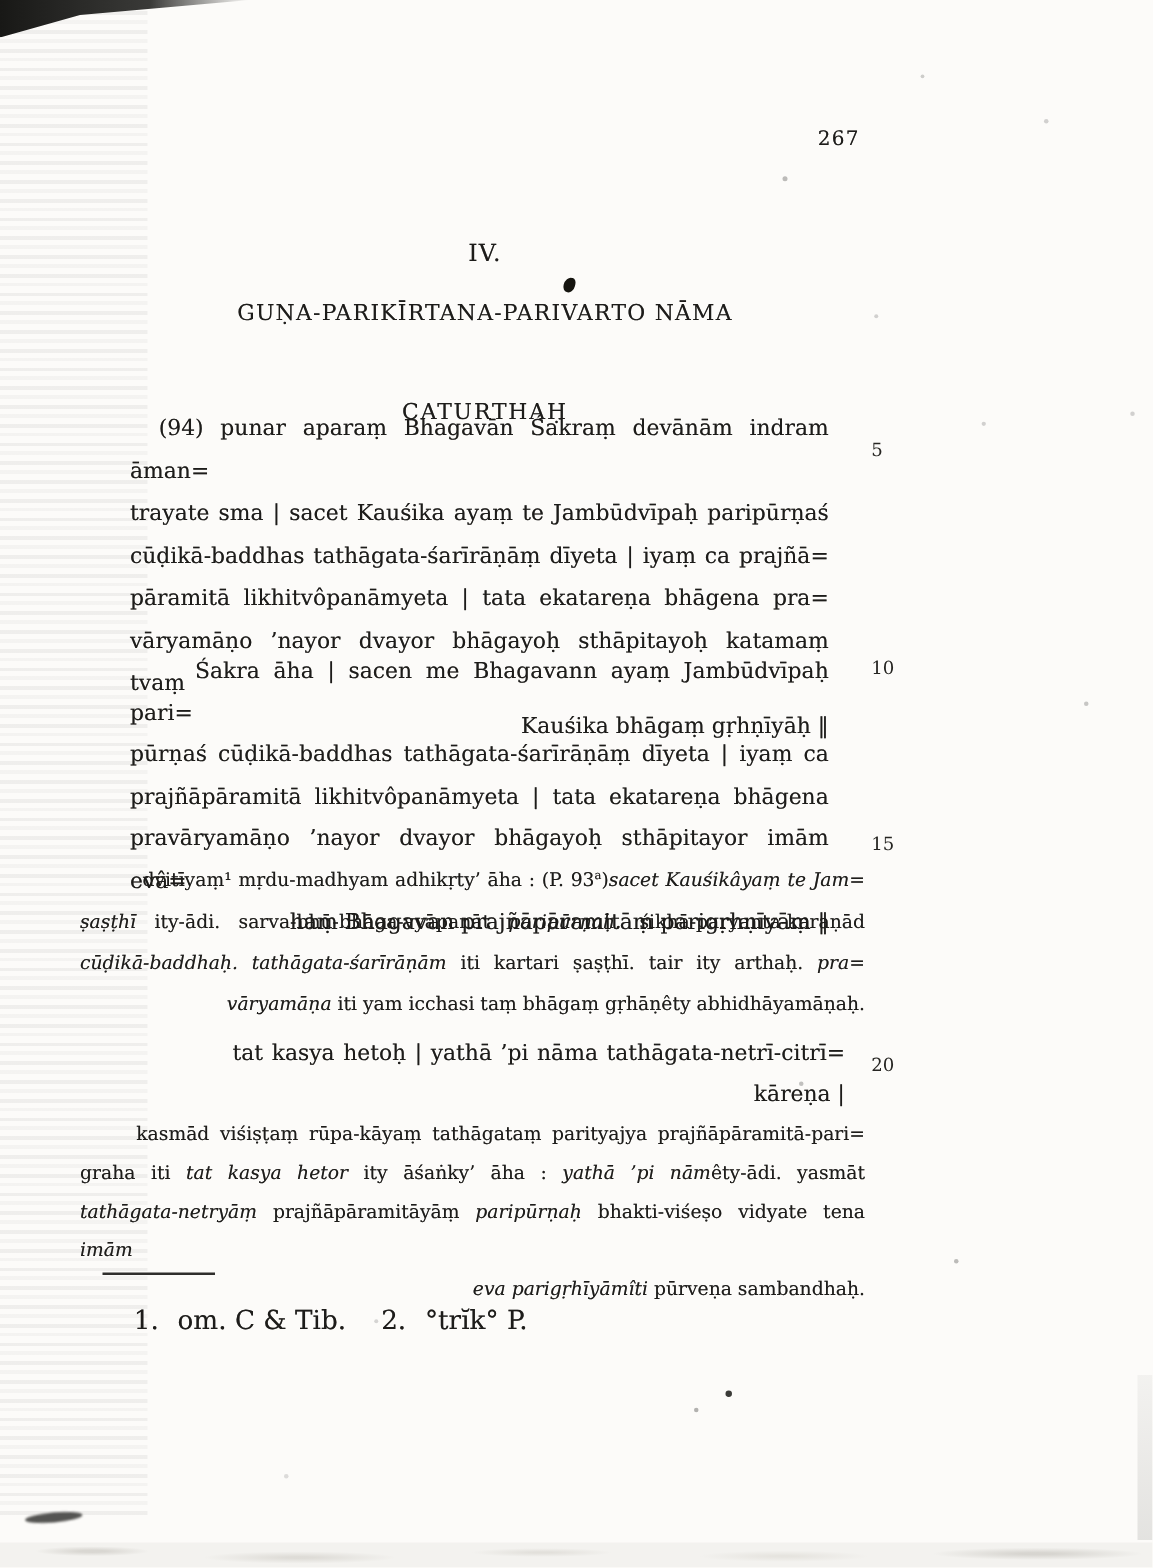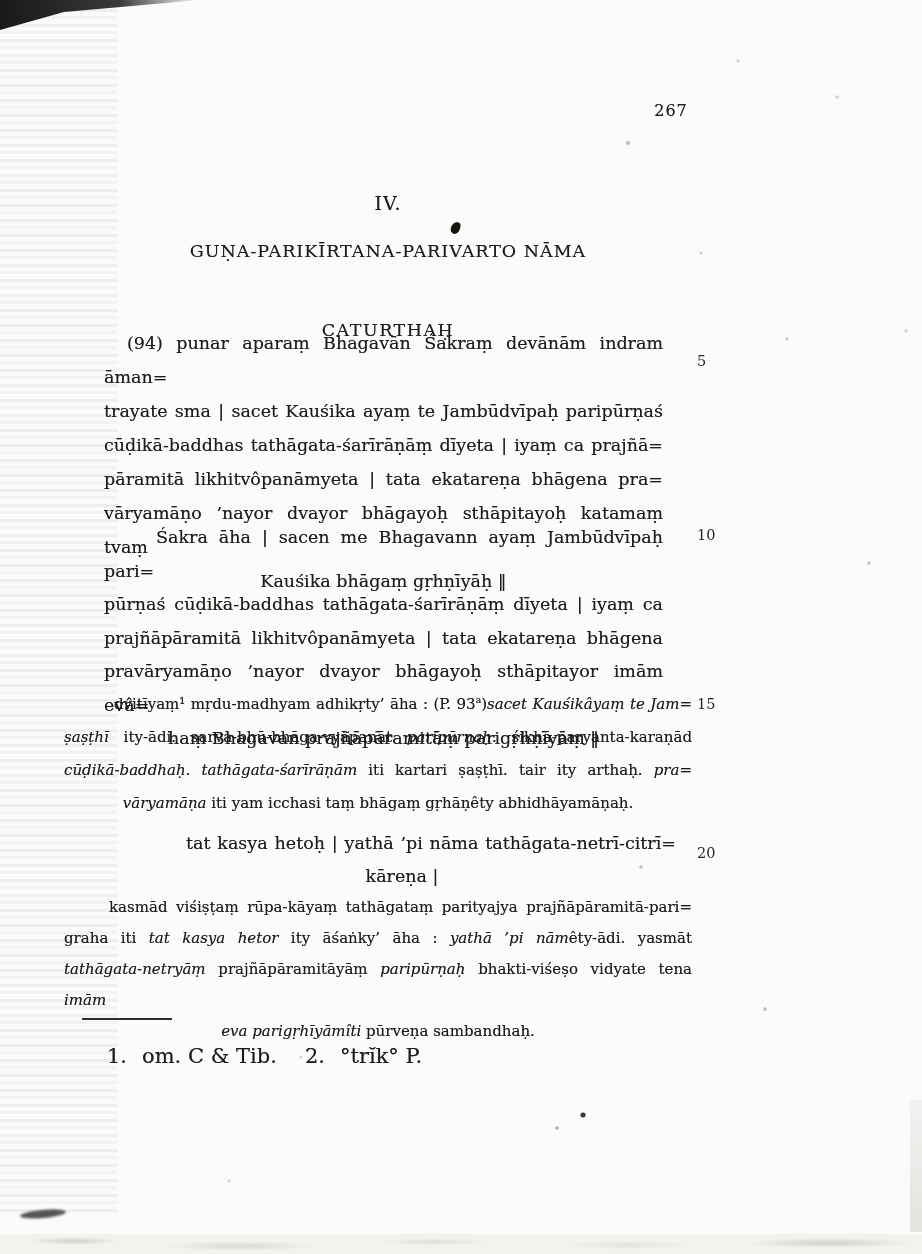--- a/index.html
+++ b/index.html
@@ -83,36 +83,36 @@
   .title1{top:241px;font-size:17.5px;letter-spacing:1px;white-space:nowrap;}
   .title2{top:287px;font-size:17.5px;letter-spacing:1.5px;margin-top:33px;}
   .sutra{position:absolute;left:104px;width:559px;font-size:17.5px;line-height:34px;}
   .sutra1{top:326px;}
   .sutra2{top:521px;line-height:33.5px;}
   .comm{position:absolute;left:64px;width:628px;font-size:15px;line-height:33px;}
   .comm1{top:688px;}
   .comm2{top:892px;line-height:31px;}
   .sutraq{position:absolute;left:100px;width:548px;font-size:17.5px;line-height:33px;top:827px;margin-left:28px;}
   .jline{text-align:justify;text-align-last:justify;}
-  .lline{text-align:center;}
+  .lline{text-align:right;}
   .ind23{text-indent:23px;}
   .ind52{text-indent:52px;}
   .ind50{text-indent:50px;}
   .ind45{text-indent:45px;}
   .ind58{text-indent:58px;}
   sup{font-size:.62em;line-height:0;}
   i{font-style:italic;}
   .rule{position:absolute;left:82px;top:1018px;width:90px;height:2px;background:#2f2e2c;}
   .footnote{position:absolute;left:107px;top:1044px;font-size:21px;white-space:nowrap;}
   .fn-num{margin-right:15px;}
   .fn-gap{margin-left:28px;}
   .mnum{position:absolute;left:697px;width:30px;font-size:14.5px;color:#262522;}
   .mnum5{top:353px;}
   .mnum10{top:527px;}
-  .mnum15{top:696px;}
+  .mnum15{top:668px;}
   .mnum20{top:845px;}
 </style>
 </head>
 <body>
 
 <div class="page">
 
   <div class="gutter"></div>
   <div class="corner-wedge"></div>
   <div class="gutter-end"></div>

